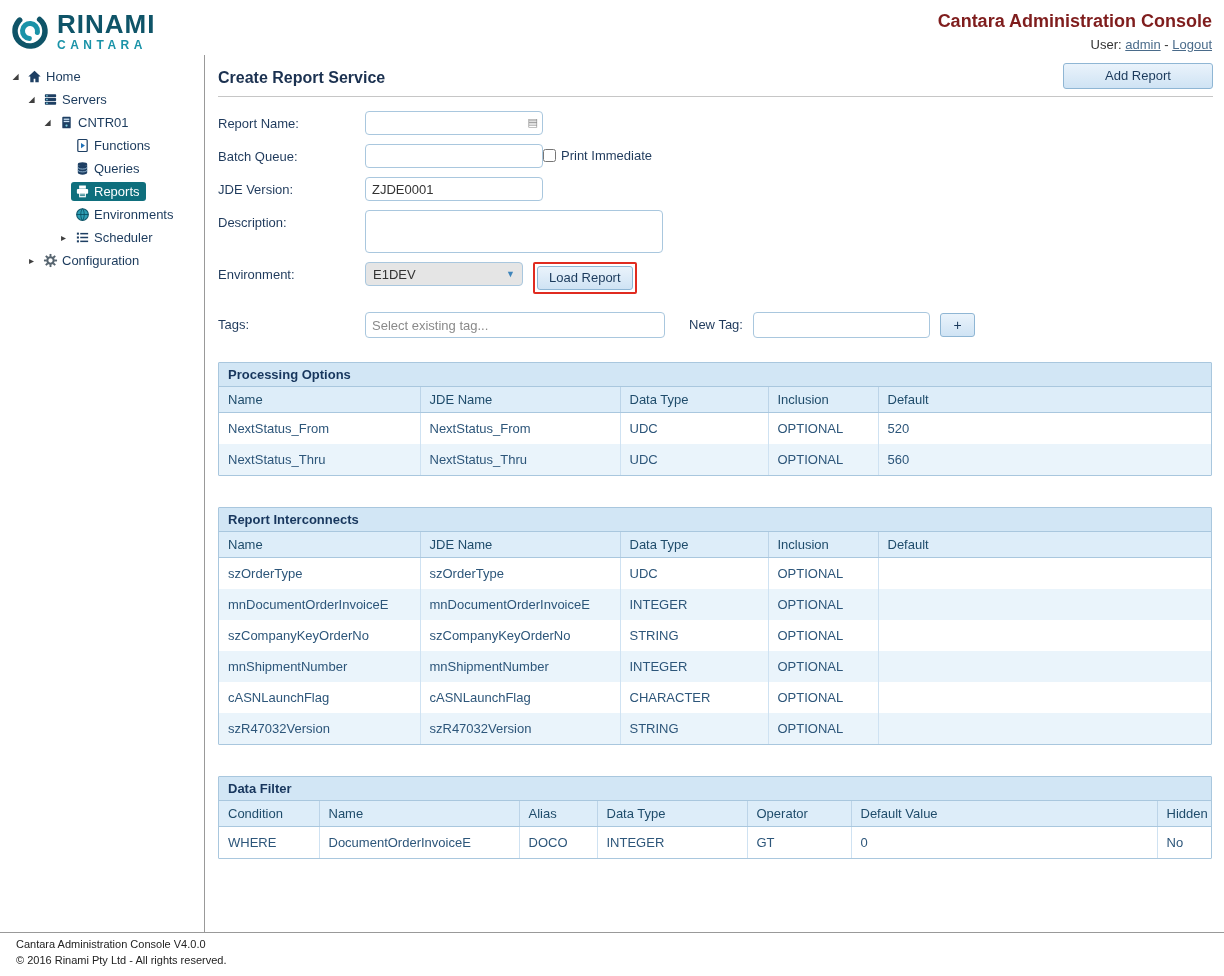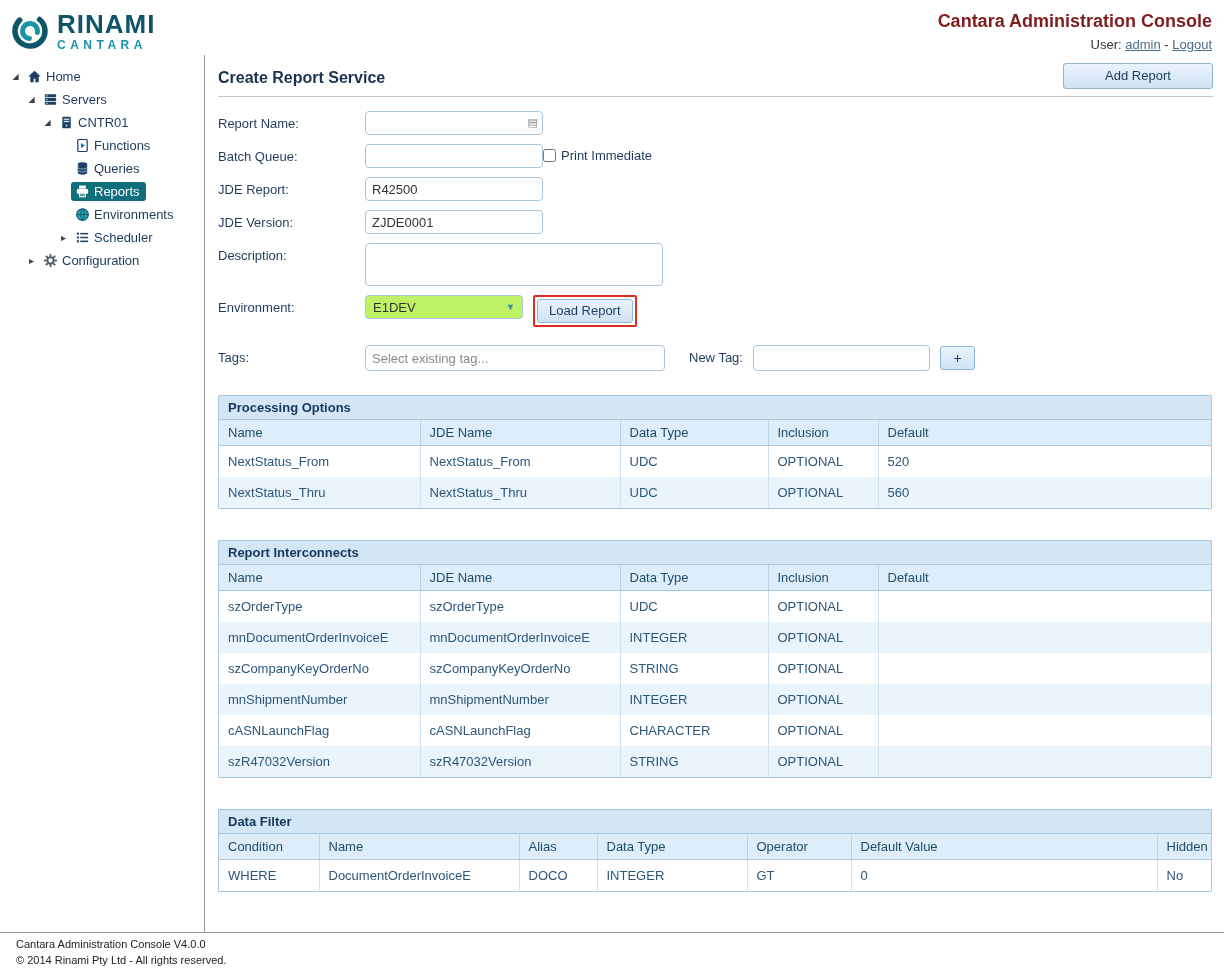--- a/index.html
+++ b/index.html
@@ -62,21 +62,21 @@
   .w178 { width:178px; }
   .input-wrap { position:relative; display:inline-block; }
   .lookup-ic { position:absolute; right:5px; top:5px; font-size:11px; color:#8a8a8a; }
   .chk-wrap { display:flex; align-items:center; padding-top:4px; gap:5px; }
   .chk { width:13px; height:13px; accent-color:#888; }
   .chk-label { font-size:13px; color:var(--label-text,#1f3a5c); }
   .desc { width:298px; height:43px; border:1px solid var(--input-border,#a9c7de);
     border-radius:4px; padding:4px 6px; font-size:13px; resize:none; outline:none;
     font-family:"Liberation Sans","DejaVu Sans",sans-serif; }
   .select { width:158px; height:24px; border:1px solid var(--input-border,#a9c7de);
-    border-radius:4px; background:#bef264; display:inline-flex; align-items:center;
+    border-radius:4px; background:#e5e5e5; display:inline-flex; align-items:center;
     justify-content:space-between; padding:0 7px; font-size:13px; color:#333; cursor:pointer; }
   .select .caret { font-size:9px; color:#3f85bb; }
   .red-box { display:inline-block; border:2px solid var(--highlight-red,#e02b20);
     padding:2px; margin-left:10px; border-radius:2px; }
   .btn-load { height:24px; line-height:22px; padding:0 11px; }
   .tags-row { margin-top:18px; margin-bottom:24px; }
   .w300 { width:300px; height:26px; }
   .newtag-label { font-size:13px; color:var(--label-text,#1f3a5c); margin:5px 10px 0 24px; }
   .w177 { width:177px; height:26px; }
   .btn-plus { width:35px; height:24px; line-height:22px; margin:1px 0 0 10px; font-size:14px; }
@@ -306,24 +306,20 @@
     </div>
     <div class="frow">
       <span class="flabel">Batch Queue:</span>
       <input class="tinput w178" value="" style="">
       <span class="chk-wrap">
         <input type="checkbox" class="chk" style="">
         <span class="chk-label">Print Immediate</span>
       </span>
     </div>
     <div class="frow">
-      <span class="flabel">JDE Report:</span>
-      <input class="tinput w178" value="R42500" style="">
-    </div>
-    <div class="frow">
       <span class="flabel">JDE Version:</span>
       <input class="tinput w178" value="ZJDE0001" style="">
     </div>
     <div class="frow">
       <span class="flabel">Description:</span>
       <textarea class="desc" style=""></textarea>
     </div>
     <div class="frow">
       <span class="flabel">Environment:</span>
       <span class="select">
@@ -480,14 +476,14 @@
               <td>No</td>
             </tr>
           </tbody>
       </table>
     </div>
   </main>
 </div>
 
 <footer class="footer">
   <div>Cantara Administration Console V4.0.0</div>
-  <div>© 2014 Rinami Pty Ltd - All rights reserved.</div>
+  <div>© 2016 Rinami Pty Ltd - All rights reserved.</div>
 </footer>
 
 </body></html>

